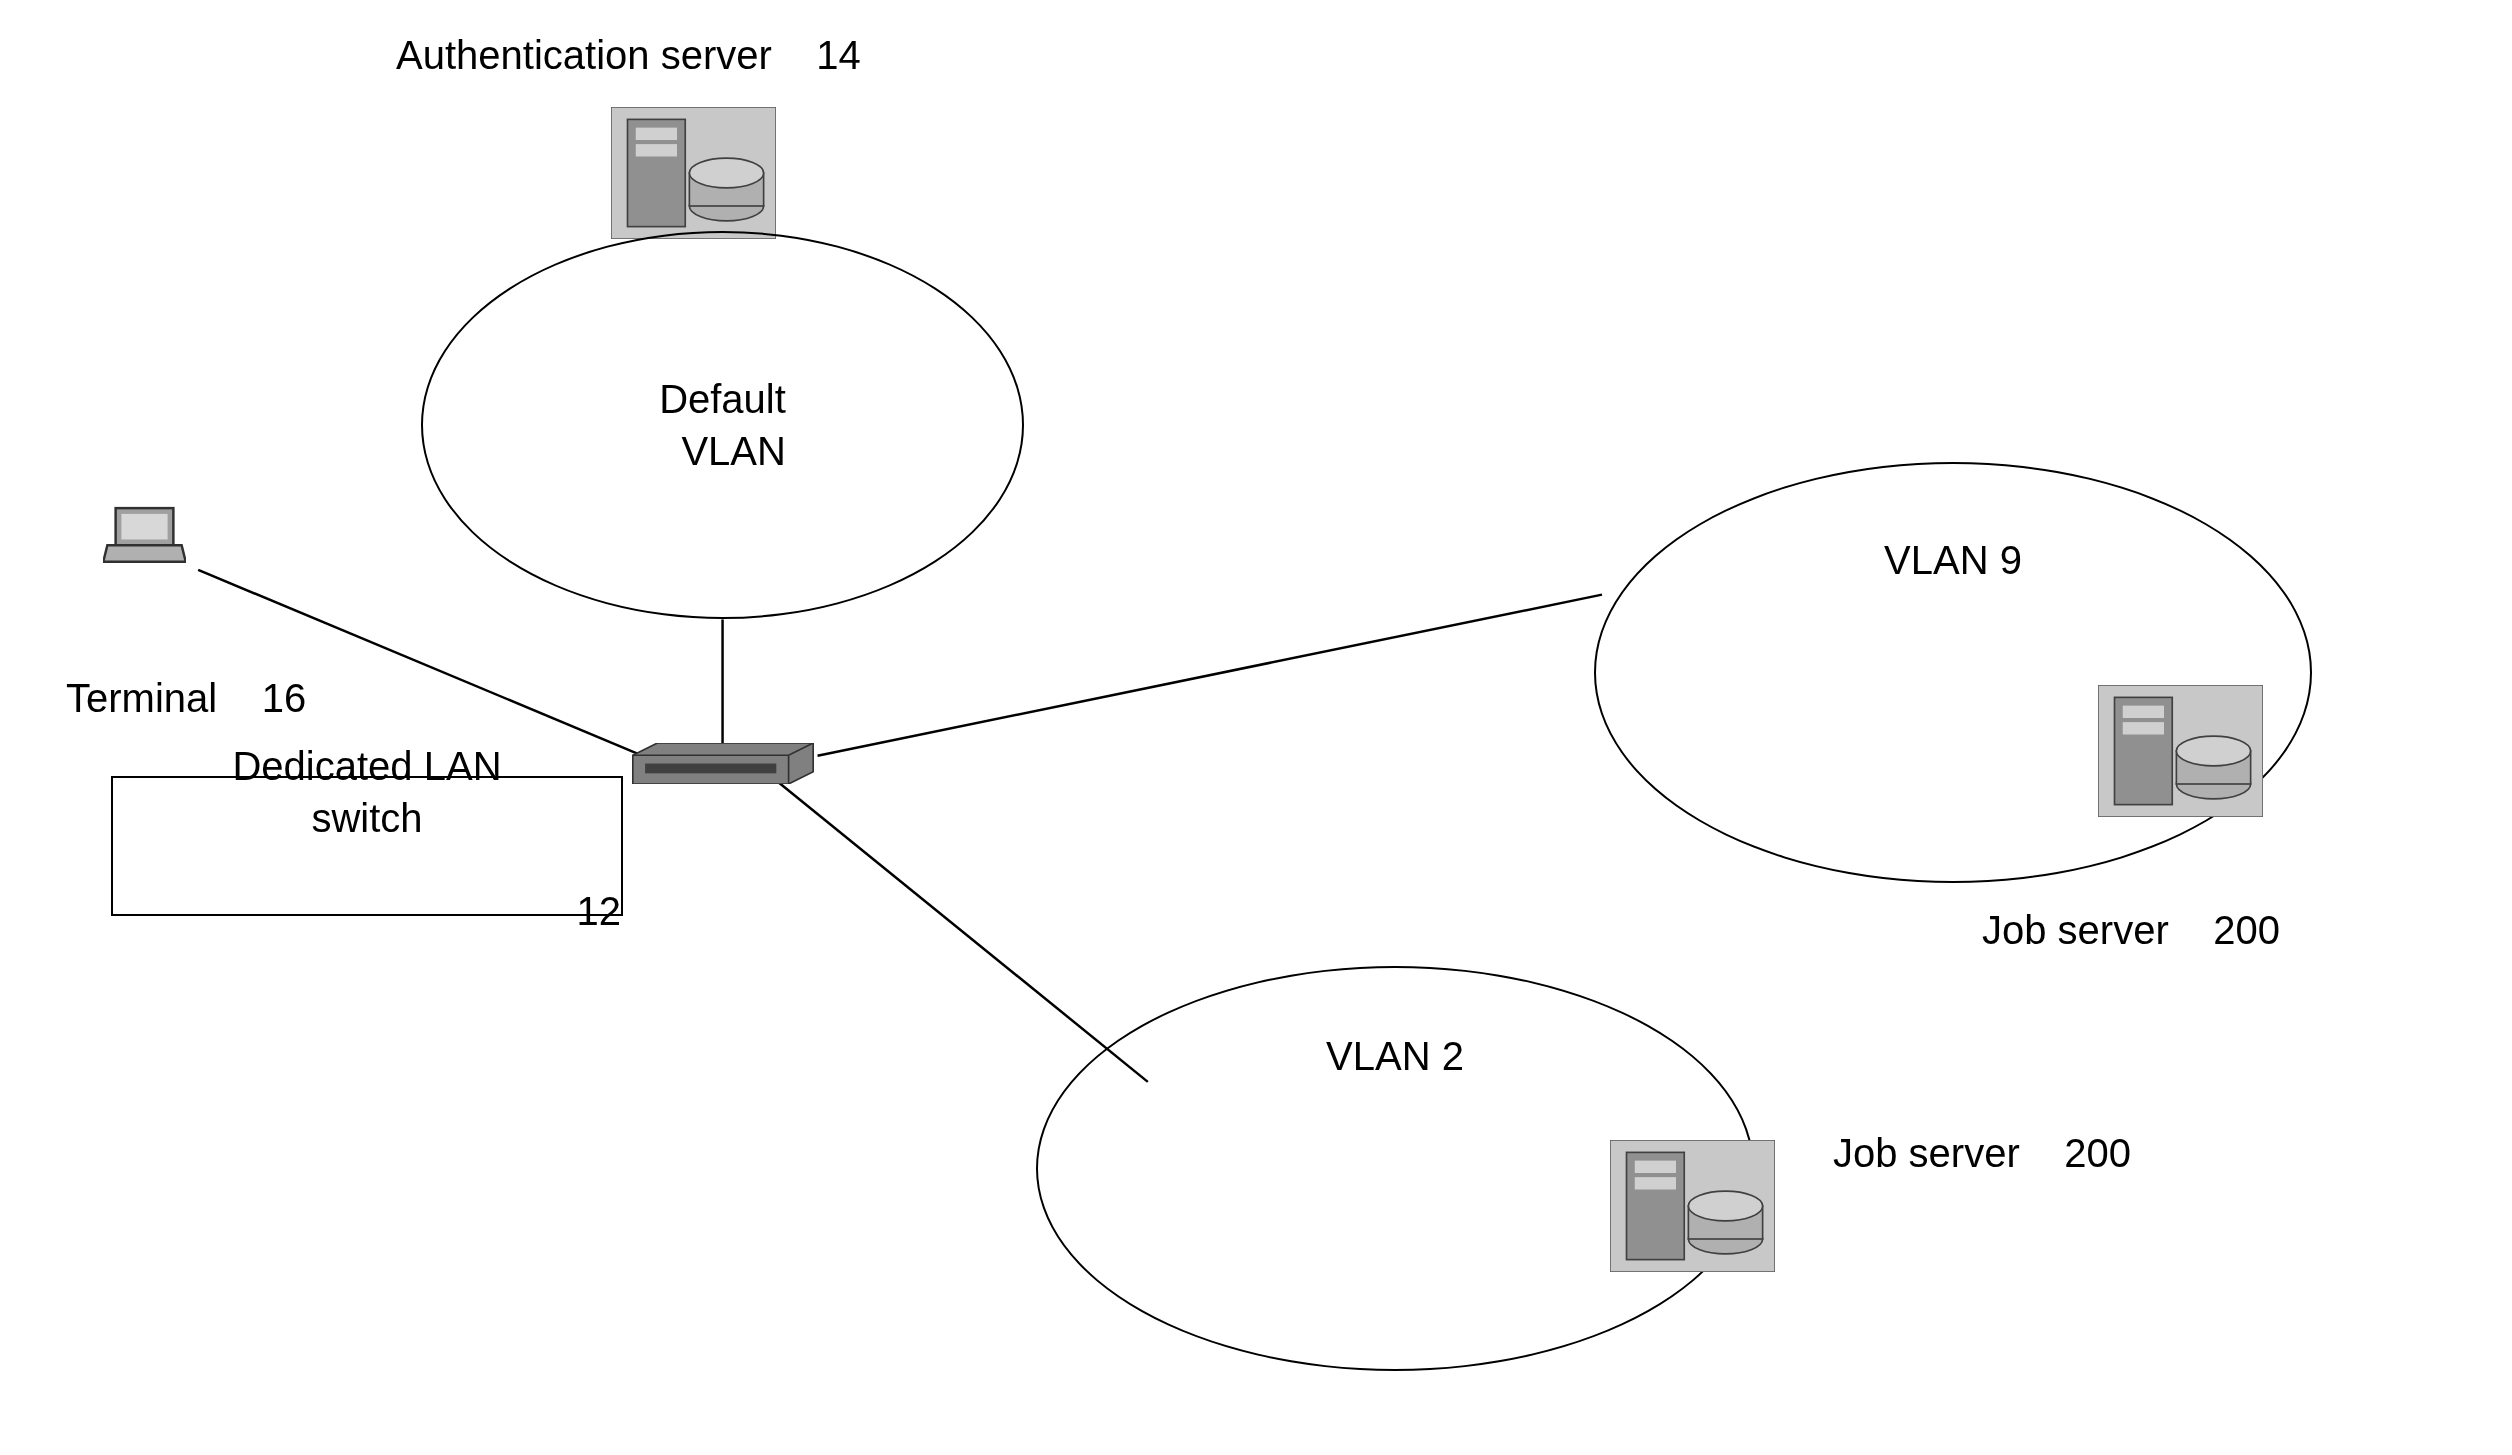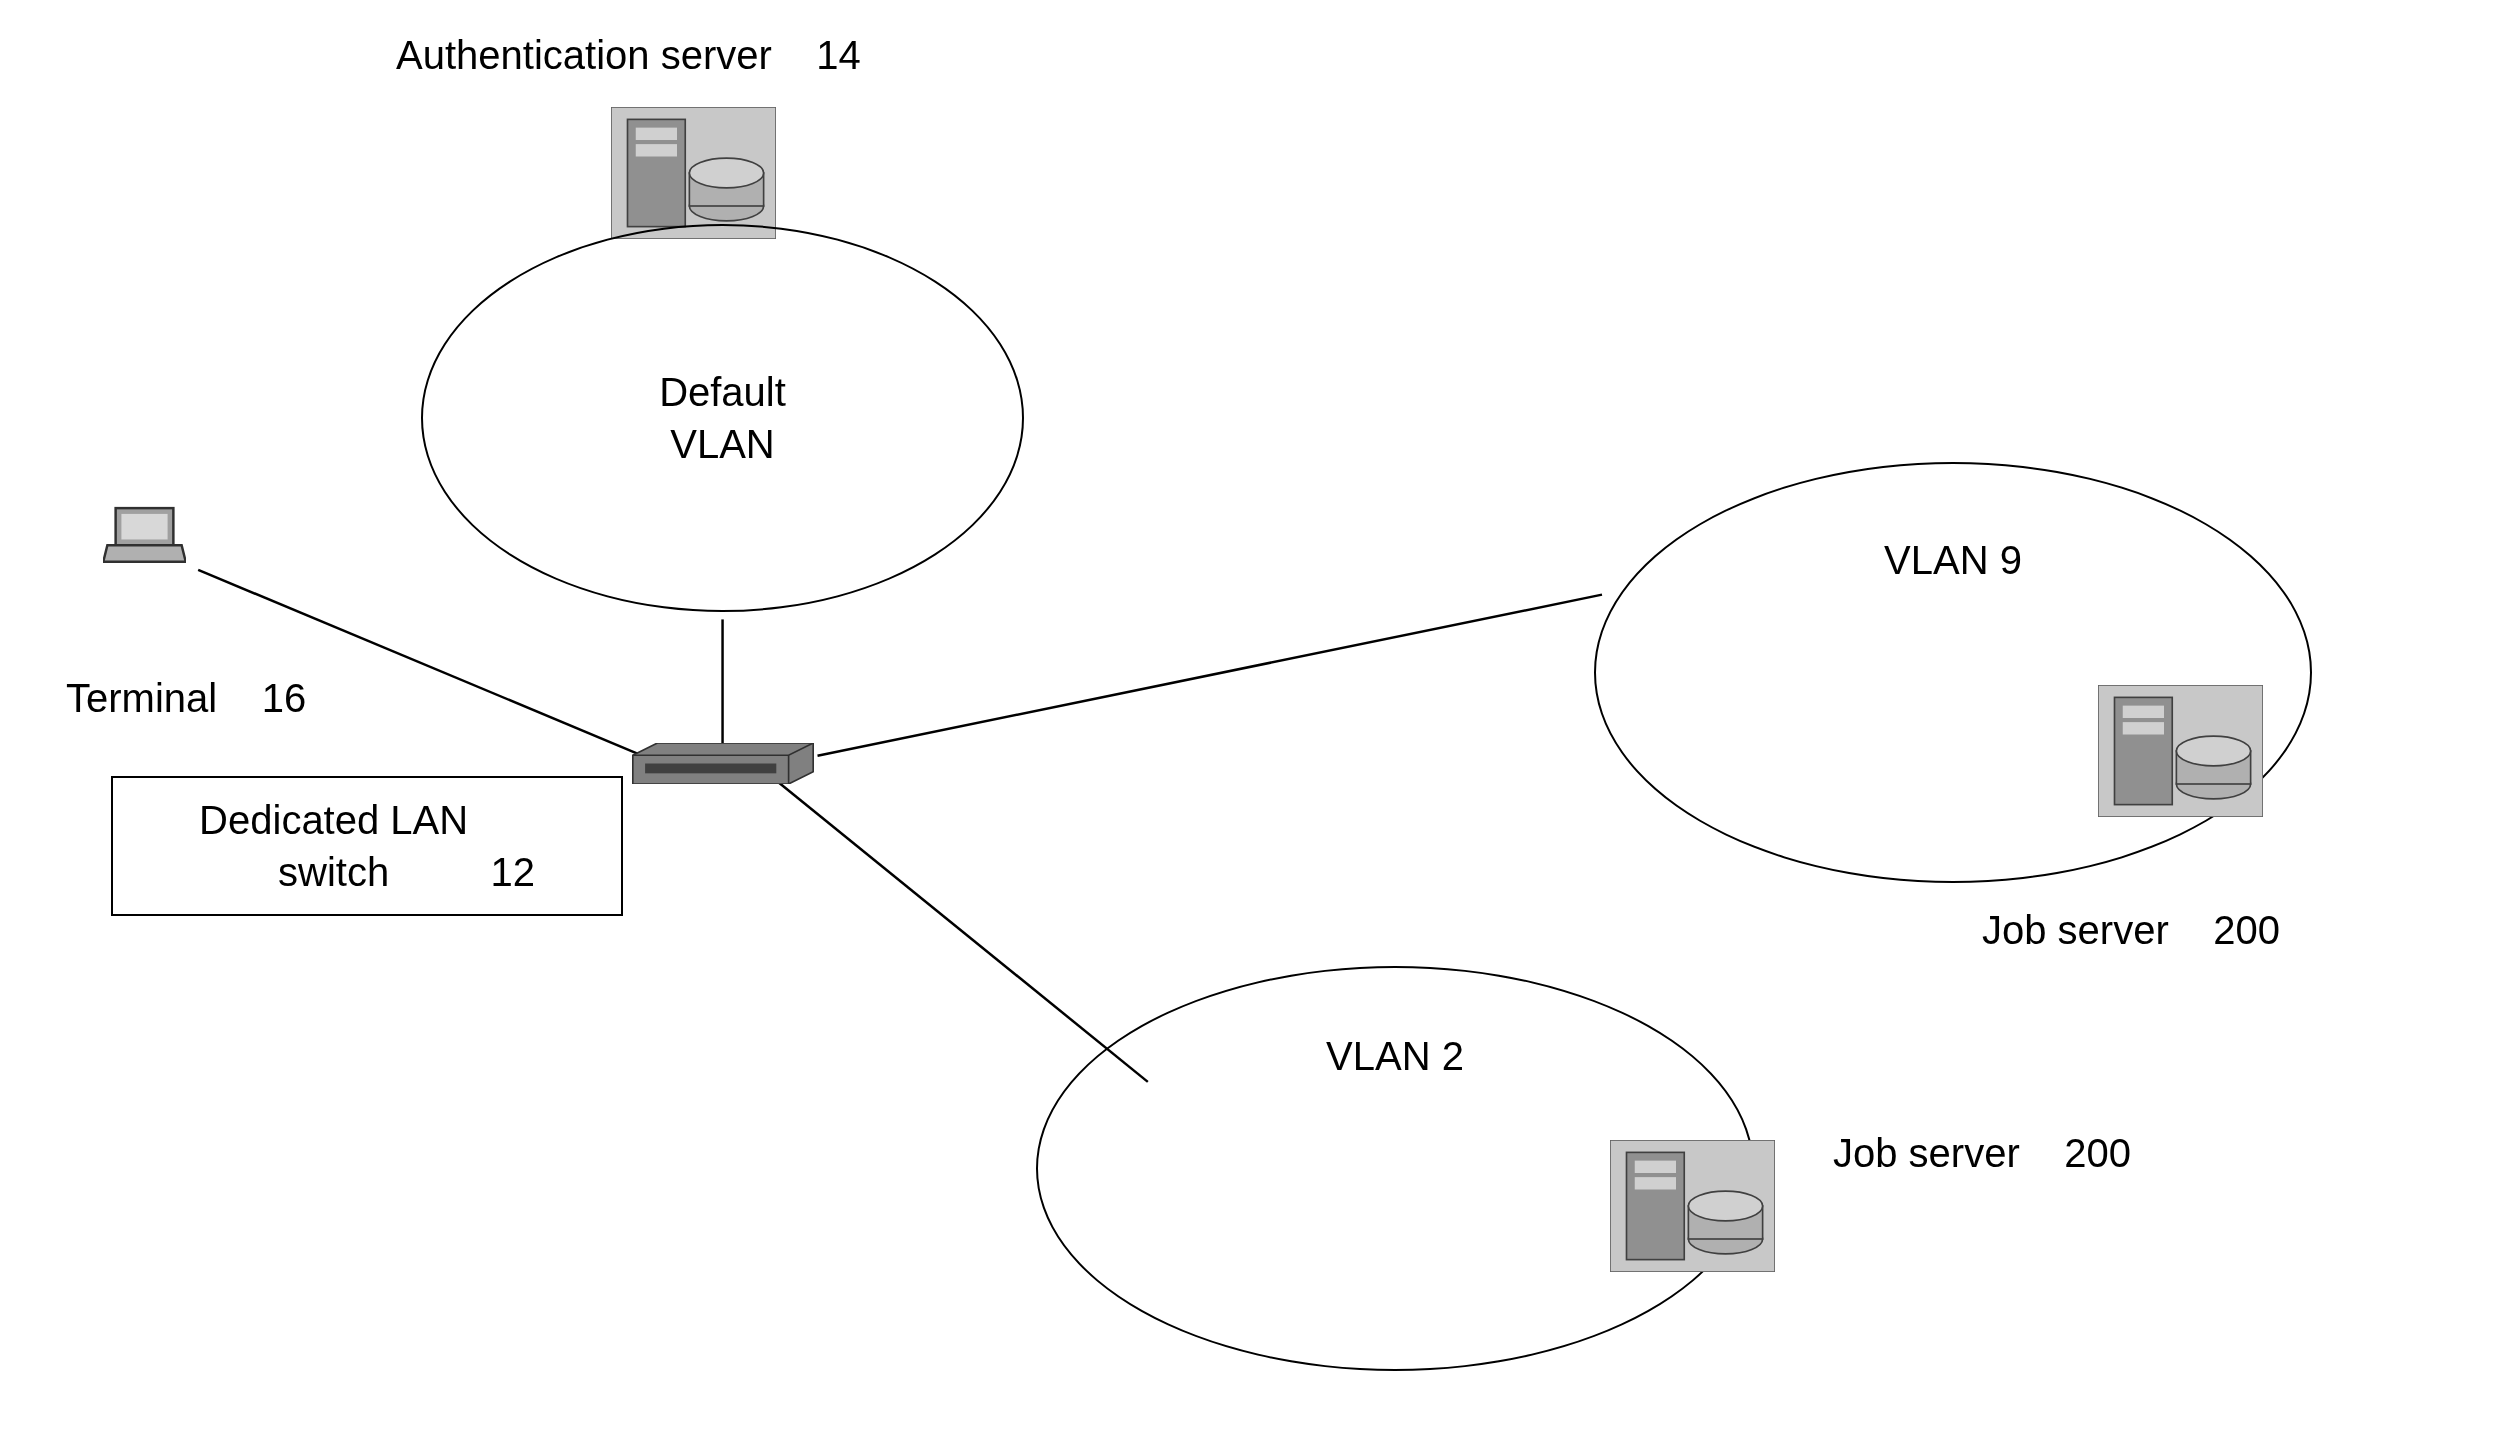--- a/index.html
+++ b/index.html
@@ -75,21 +75,21 @@
     <rect x="0" y="0" width="200" height="160" fill="#c8c8c8" stroke="#606060" stroke-width="2"></rect>
     <rect x="20" y="15" width="70" height="130" fill="#909090" stroke="#404040" stroke-width="2"></rect>
     <rect x="30" y="25" width="50" height="15" fill="#d0d0d0"></rect>
     <rect x="30" y="45" width="50" height="15" fill="#d0d0d0"></rect>
     <ellipse cx="140" cy="120" rx="45" ry="18" fill="#b0b0b0" stroke="#404040" stroke-width="2"></ellipse>
     <rect x="95" y="80" width="90" height="40" fill="#b0b0b0" stroke="#404040" stroke-width="2"></rect>
     <ellipse cx="140" cy="80" rx="45" ry="18" fill="#d0d0d0" stroke="#404040" stroke-width="2"></ellipse>
   </svg>
 </div>
 
-<div class="ellipse" style="left:421px; top:224px; width:603px; height:388px;">
+<div class="ellipse" style="left:421px; top:231px; width:603px; height:388px;text-align:right;">
   <span style="line-height:1.3;">Default
 VLAN</span>
 </div>
 
 <div class="laptop-icon" style="left:103px; top:504px;">
   <svg viewBox="0 0 100 80" width="83" height="66">
     <rect x="15" y="5" width="70" height="45" fill="#a0a0a0" stroke="#303030" stroke-width="3"></rect>
     <rect x="22" y="12" width="56" height="31" fill="#d8d8d8"></rect>
     <path d="M 5 50 L 95 50 L 100 70 L 0 70 Z" fill="#b0b0b0" stroke="#303030" stroke-width="3"></path>
   </svg>
@@ -103,21 +103,21 @@
 
 <div class="switch-icon" style="left:632px; top:743px;">
   <svg viewBox="0 0 220 50" width="182" height="41">
     <path d="M 0 15 L 30 0 L 220 0 L 220 35 L 190 50 L 0 50 Z" fill="#808080" stroke="#303030" stroke-width="2"></path>
     <path d="M 0 15 L 190 15 L 220 0" fill="none" stroke="#303030" stroke-width="2"></path>
     <line x1="190" y1="15" x2="190" y2="50" stroke="#303030" stroke-width="2"></line>
     <rect x="15" y="25" width="160" height="12" fill="#404040"></rect>
   </svg>
 </div>
 
-<div class="box" style="left:111px; top:776px; width:512px; height:140px; ">
+<div class="box" style="left:111px; top:776px; width:512px; height:140px; flex-direction:column;">
   <span style="line-height:1.3;">Dedicated LAN
 switch</span>
   <span>&nbsp;&nbsp;</span>
   <span style="align-self:flex-end; margin-bottom:19px;">12</span>
 </div>
 
 <div class="ellipse" style="left:1594px; top:462px; width:718px; height:421px; align-items:flex-start; padding-top:74px;">
   <span>VLAN 9</span>
 </div>
 

